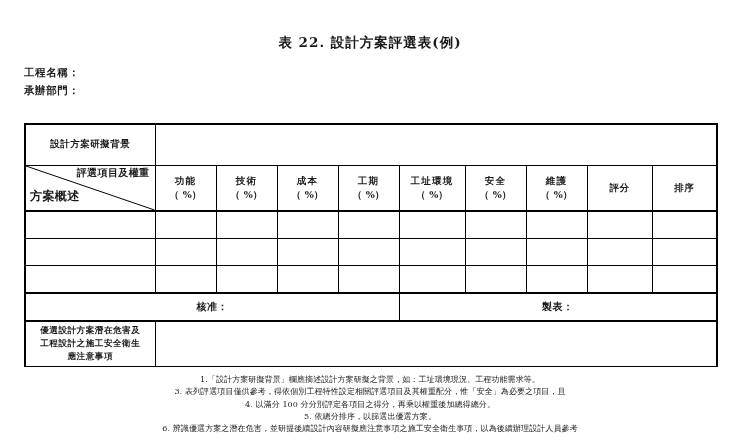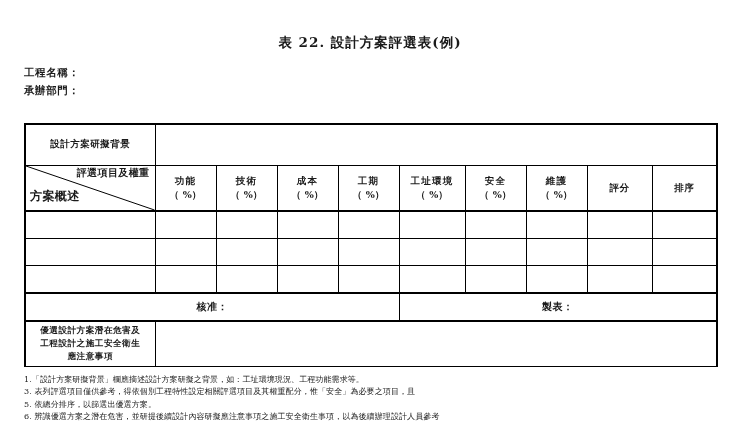--- a/index.html
+++ b/index.html
@@ -140,20 +140,21 @@
     line-height: 1.55;
     letter-spacing: 0.1px;
     font-weight: normal;
   }
   .notes .note-title {
     font-weight: normal;
     letter-spacing: 0.4px;
   }
   .notes .note-line {
     white-space: nowrap;
+    text-align: center;
   }
 </style>
 </head>
 <body>
 
 <div class="page">
 
   <div class="doc-title">表  22. 設計方案評選表(例)</div>
 
   <div class="header-fields">
@@ -276,18 +277,19 @@
           <div>應注意事項</div>
         </td>
         <td class="outer-right" colspan="9"></td>
       </tr>
     </tbody>
   </table>
 
   <div class="notes">
     <div class="note-line">1.「設計方案研擬背景」欄應摘述設計方案研擬之背景，如：工址環境現況、工程功能需求等。</div>
     <div class="note-line">3. 表列評選項目僅供參考，得依個別工程特性設定相關評選項目及其權重配分，惟「安全」為必要之項目，且</div>
+    <div class="note-line">4. 以滿分 100 分分別評定各項目之得分，再乘以權重後加總得總分。</div>
     <div class="note-line">5. 依總分排序，以篩選出優選方案。</div>
     <div class="note-line">6. 辨識優選方案之潛在危害，並研提後續設計內容研擬應注意事項之施工安全衛生事項，以為後續辦理設計人員參考</div>
 
   </div>
 
 </div>
 
 </body></html>

